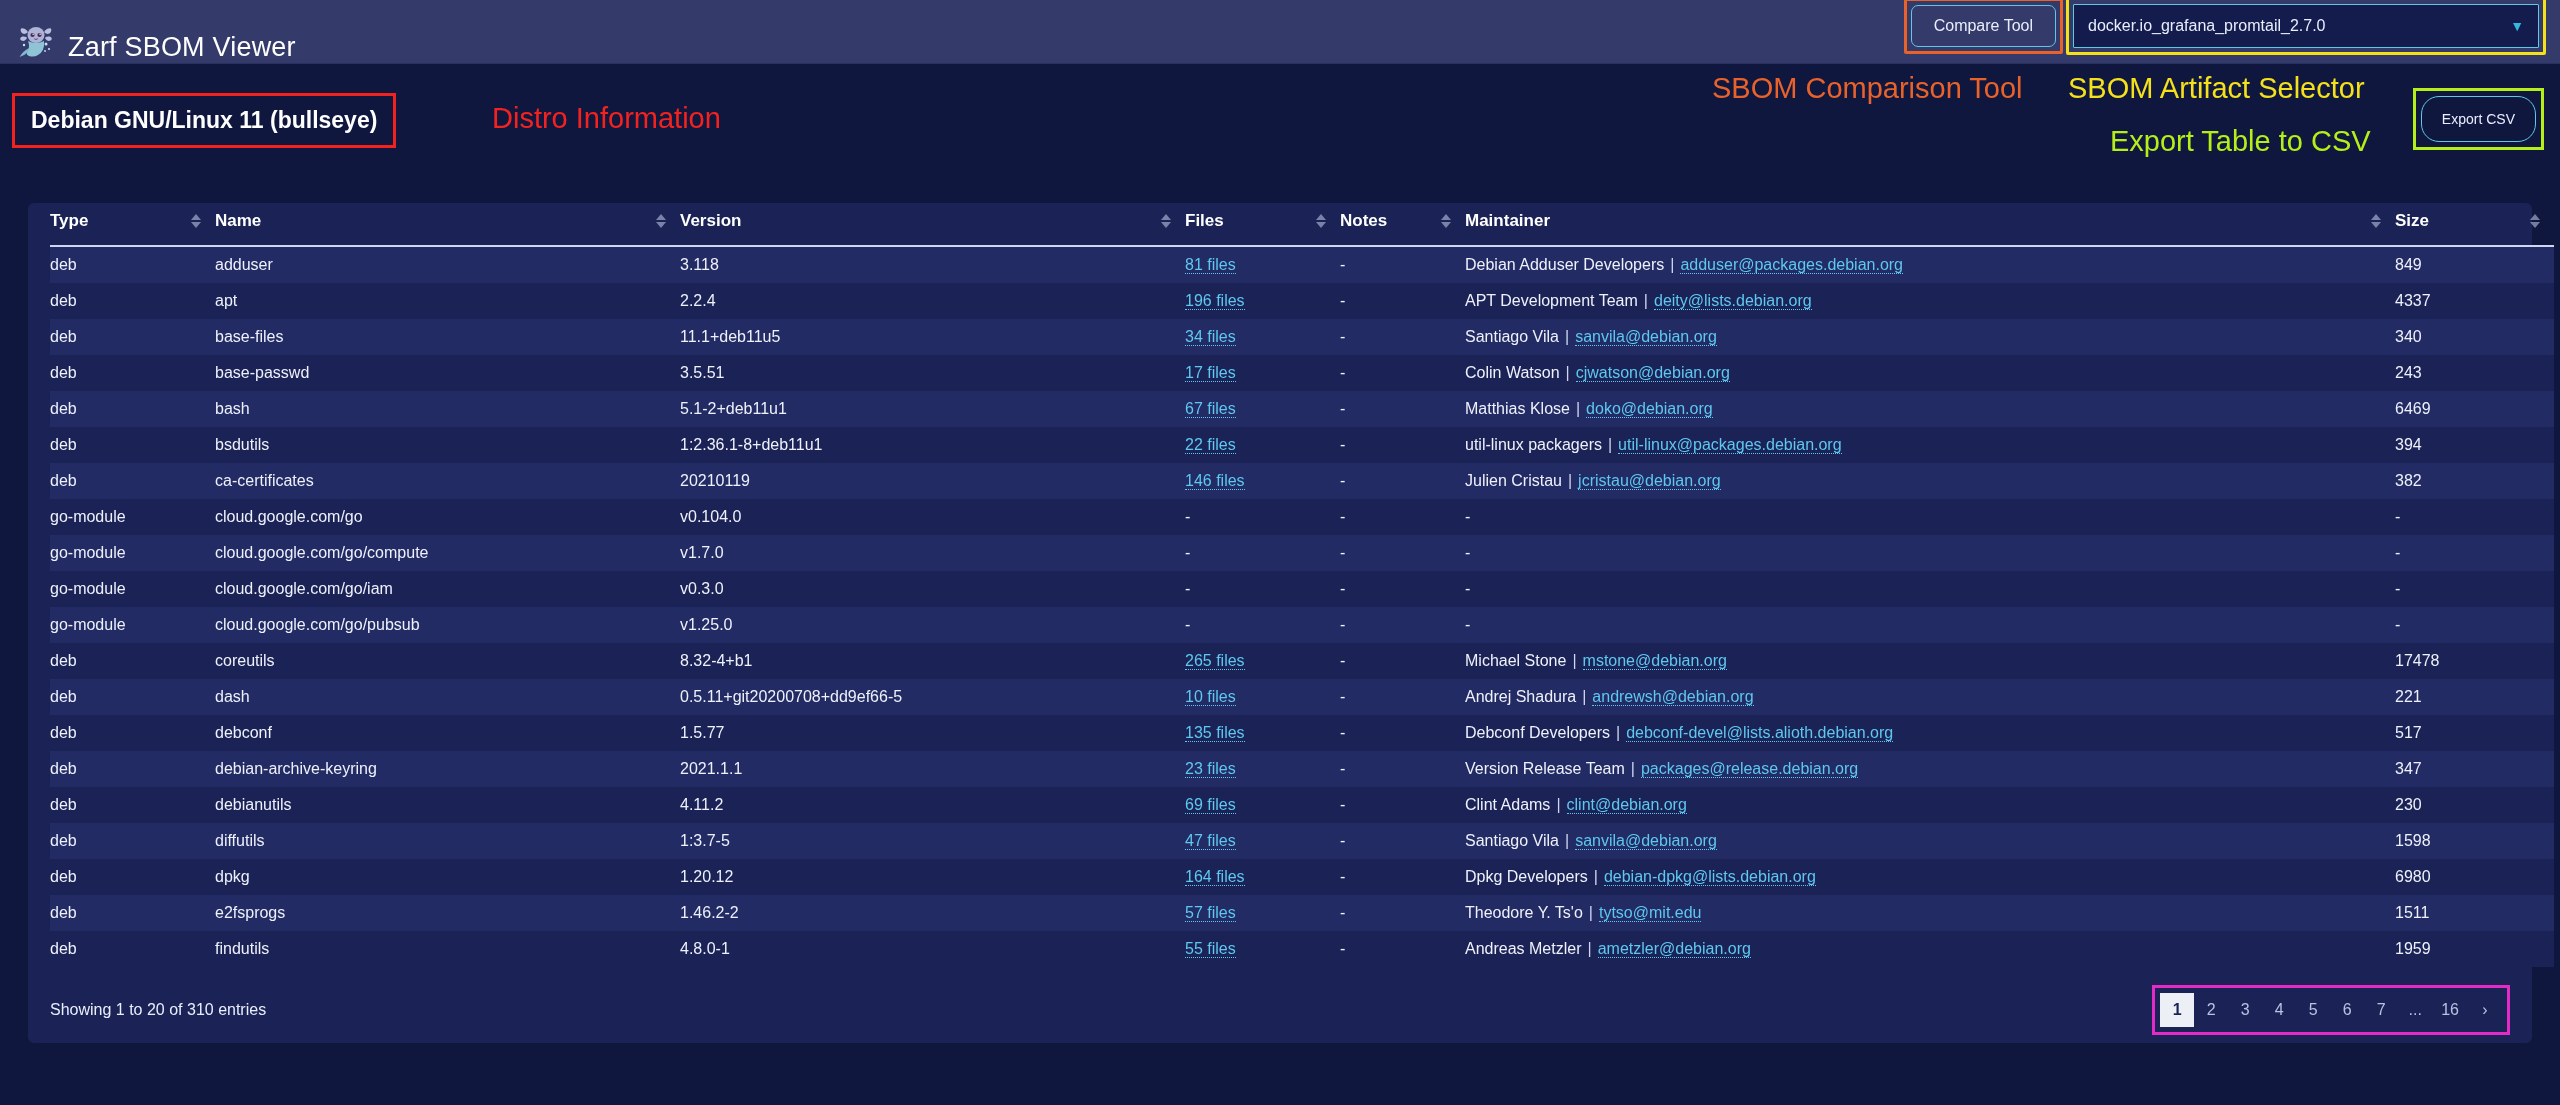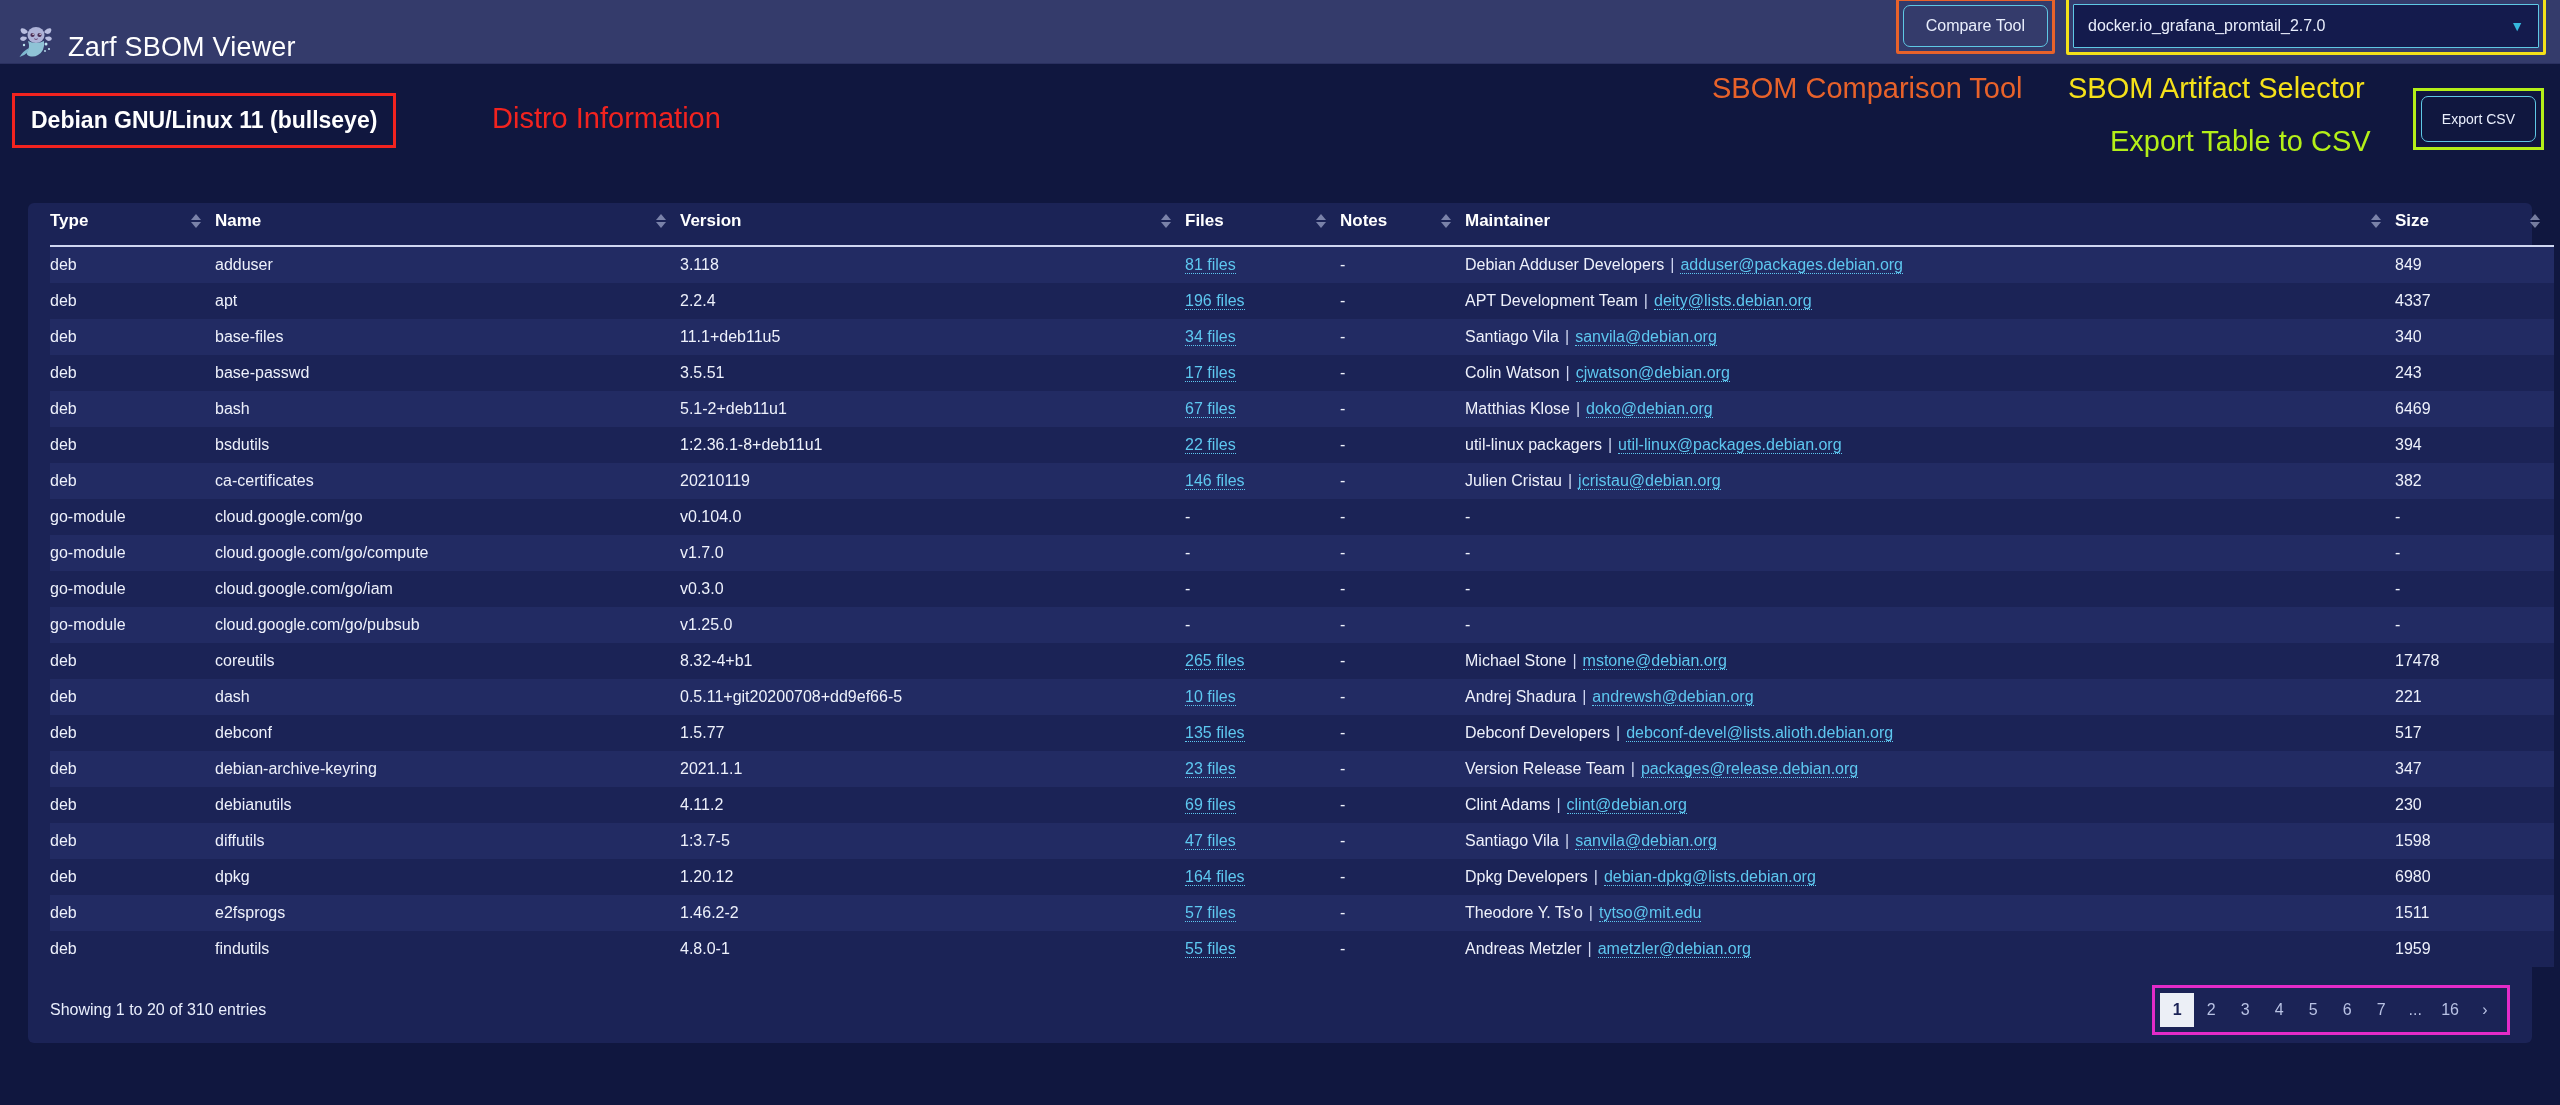--- a/index.html
+++ b/index.html
@@ -20,21 +20,21 @@
   }
   #logo-wrap {
     width: 44px; height: 44px; margin-left: 14px; margin-right: 10px;
     display: flex; align-items: center; justify-content: center;
   }
   #app-title {
     color: #ffffff; font-size: 27px; font-weight: 400; letter-spacing: .2px;
   }
   #topbar-right {
     position: absolute; right: 14px; top: 0; height: 52px;
-    display: flex; align-items: center; gap: 8px;
+    display: flex; align-items: center; gap: 0px;
   }
   .annot-box-orange {
     border: 3px solid #e8622a; padding: 4px; border-radius: 2px;
     display: flex; align-items: center;
   }
   .annot-box-yellow {
     border: 3px solid #f5e119; padding: 4px; border-radius: 2px;
     display: flex; align-items: center; margin-left: 3px;
   }
   #compare-tool-btn {
@@ -73,21 +73,21 @@
     font-size: 23px; font-weight: bold;
     padding: 11px 16px; white-space: nowrap;
   }
 
   
   #export-wrap {
     position: absolute; right: 16px; top: 88px;
     border: 3px solid #b4ef18; padding: 5px;
   }
   #export-csv-btn {
-    border: 1px solid #5ec8e5; border-radius: 7px;
+    border: 1px solid #5ec8e5; border-radius: 18px;
     background: transparent; color: #e9eefc;
     font-size: 14px; padding: 14px 20px; cursor: pointer;
     font-family: "Liberation Sans", sans-serif; white-space: nowrap;
   }
 
   
   #panel {
     position: absolute; left: 28px; top: 203px;
     width: 2504px; height: 840px;
     background: #1b2356;

